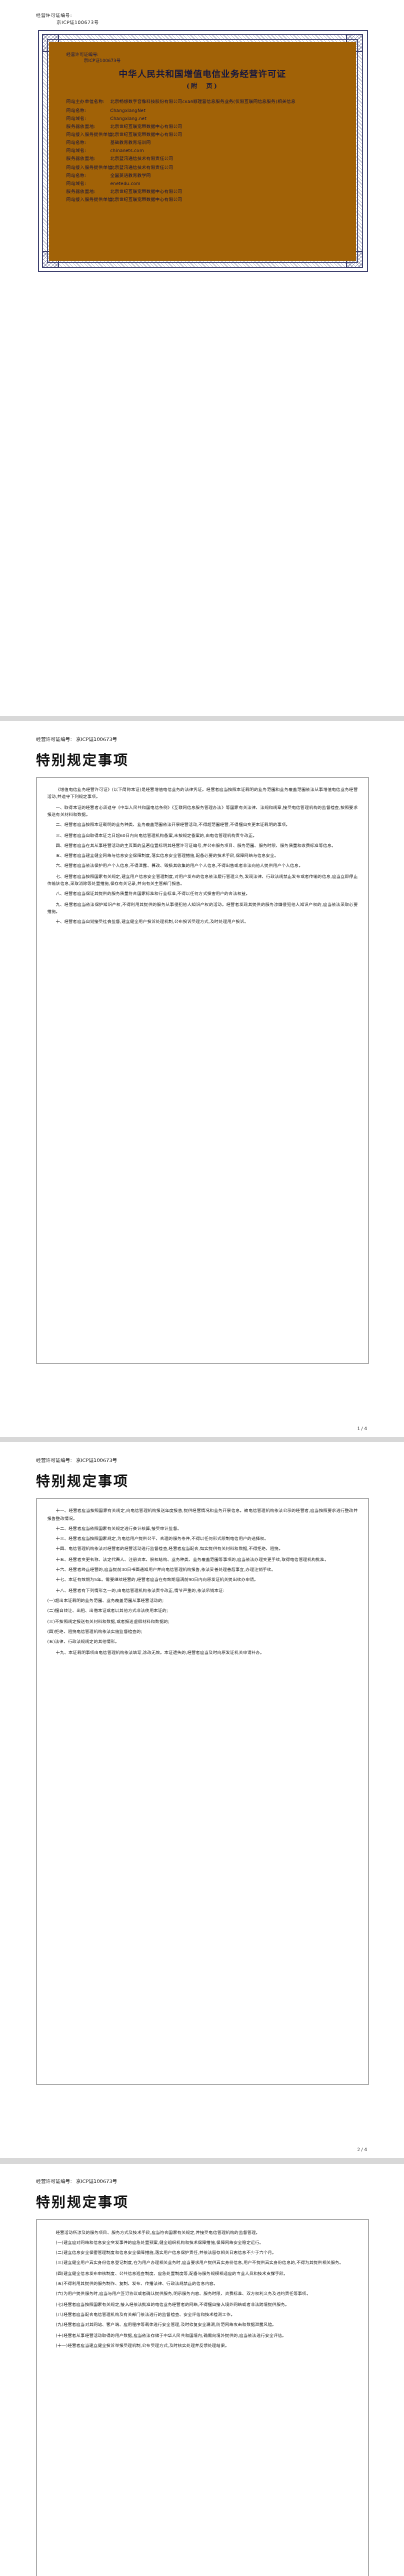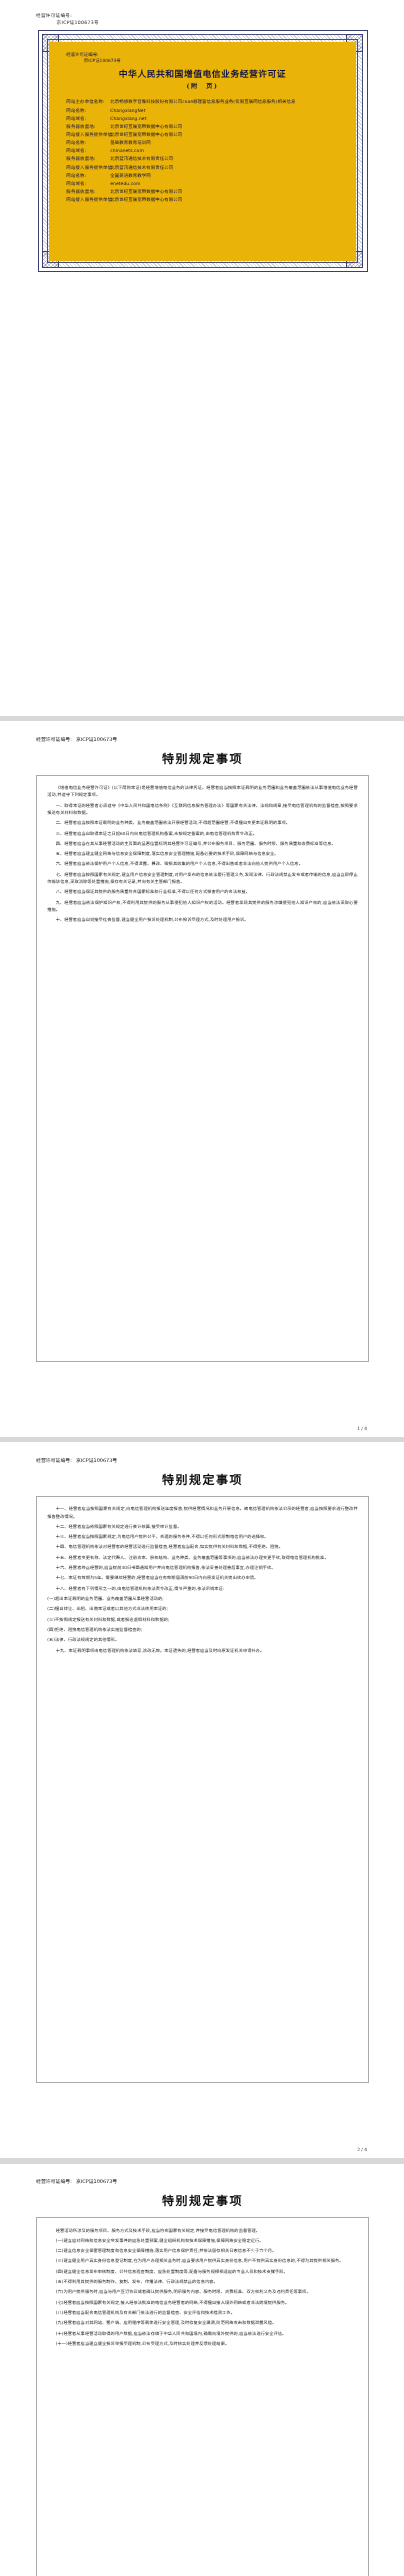--- a/index.html
+++ b/index.html
@@ -66,21 +66,21 @@
   .frame-deco3 {
     position: absolute;
     inset: 10.3px;
     border: 1px solid #3c3f6e;
     background: #fff;
   }
   .frame-inner {
     position: absolute;
     inset: 10.3px;
     padding: 10.3px 17.5px;
-    background: #eab308;
+    background: #a16207;
     overflow: hidden;
   }
   .corner {
     position: absolute;
     width: 17.5px; height: 17.5px;
     border: 1px solid #3c3f6e;
     background:
       repeating-linear-gradient(135deg, rgba(60,63,110,0.3) 0 1px, rgba(255,255,255,0) 1px 2.6px);
   }
   .corner.tl { top: 3.1px; left: 3.1px; }
@@ -132,24 +132,23 @@
     display: flex;
     align-items: baseline;
     font-size: 4.9px;
     color: #111;
     margin-bottom: 7.2px;
   }
   .sp-header .sp-label { white-space: nowrap; }
   .sp-header .sp-value { margin-left: 4.1px; white-space: nowrap; }
 
   .sp-title {
-    text-align: center;
     font-family: Liberation Mono, monospace;
     font-weight: bold;
-    font-size: 12px;
+    font-size: 14px;
     letter-spacing: 1.5px;
     color: #111;
     margin: 1px 0 8.2px 0;
   }
   .sp-body {
     border: 0.5px solid #aaa;
     padding: 8.2px 10.3px 9.3px 10.3px;
     min-height: 587px;
   }
   .sp-body p {

